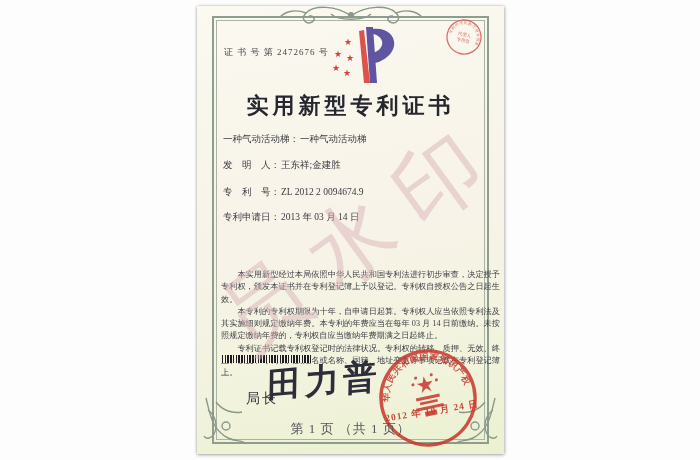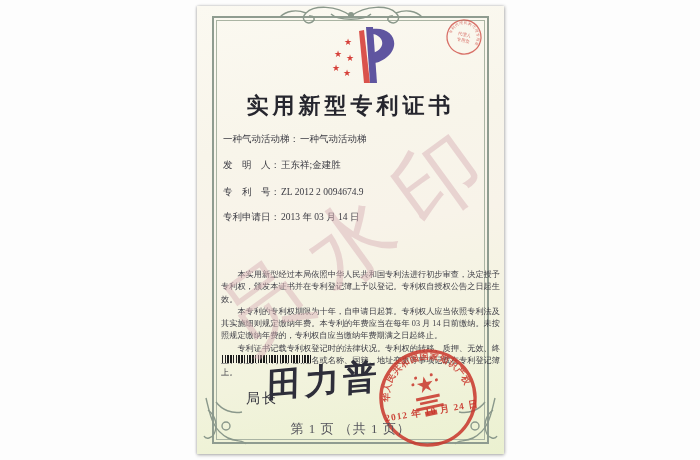--- a/index.html
+++ b/index.html
@@ -92,20 +92,21 @@
 
     <svg class="ornament-br" width="46" height="50" viewBox="0 0 46 50">
       <g stroke="#8a988b" fill="none" stroke-width="1.4">
         <path d="M4 2 C8 18 10 34 26 42 C34 46 42 44 44 48"></path>
         <path d="M6 14 C14 20 16 30 12 38 C10 42 4 44 2 40"></path>
         <path d="M14 6 C20 14 30 18 40 16"></path>
         <circle cx="24" cy="30" r="4"></circle>
       </g>
     </svg>
 
+    <div class="cert-no">证 书 号 第 2472676 号</div>
 
     <svg class="logo" width="70" height="68" viewBox="0 0 70 68">
       <polygon points="29,10 34,9 40,62 34,62" fill="#d6403a" opacity="0.9"></polygon>
       <polygon points="36,6 43,6 47,62 40,62" fill="#5f55a0"></polygon>
       <path d="M42 8 C64 5 71 25 57 36 C51 41 46 42 43 42 L42 32 C52 30 56 20 48 15 C45 13 43 13 42 13 Z" fill="#5f55a0"></path>
       <g fill="#d6403a" font-size="9" font-family="'DejaVu Sans', sans-serif">
         <text x="14" y="24">★</text>
         <text x="4" y="36">★</text>
         <text x="16" y="40">★</text>
         <text x="2" y="50">★</text>

